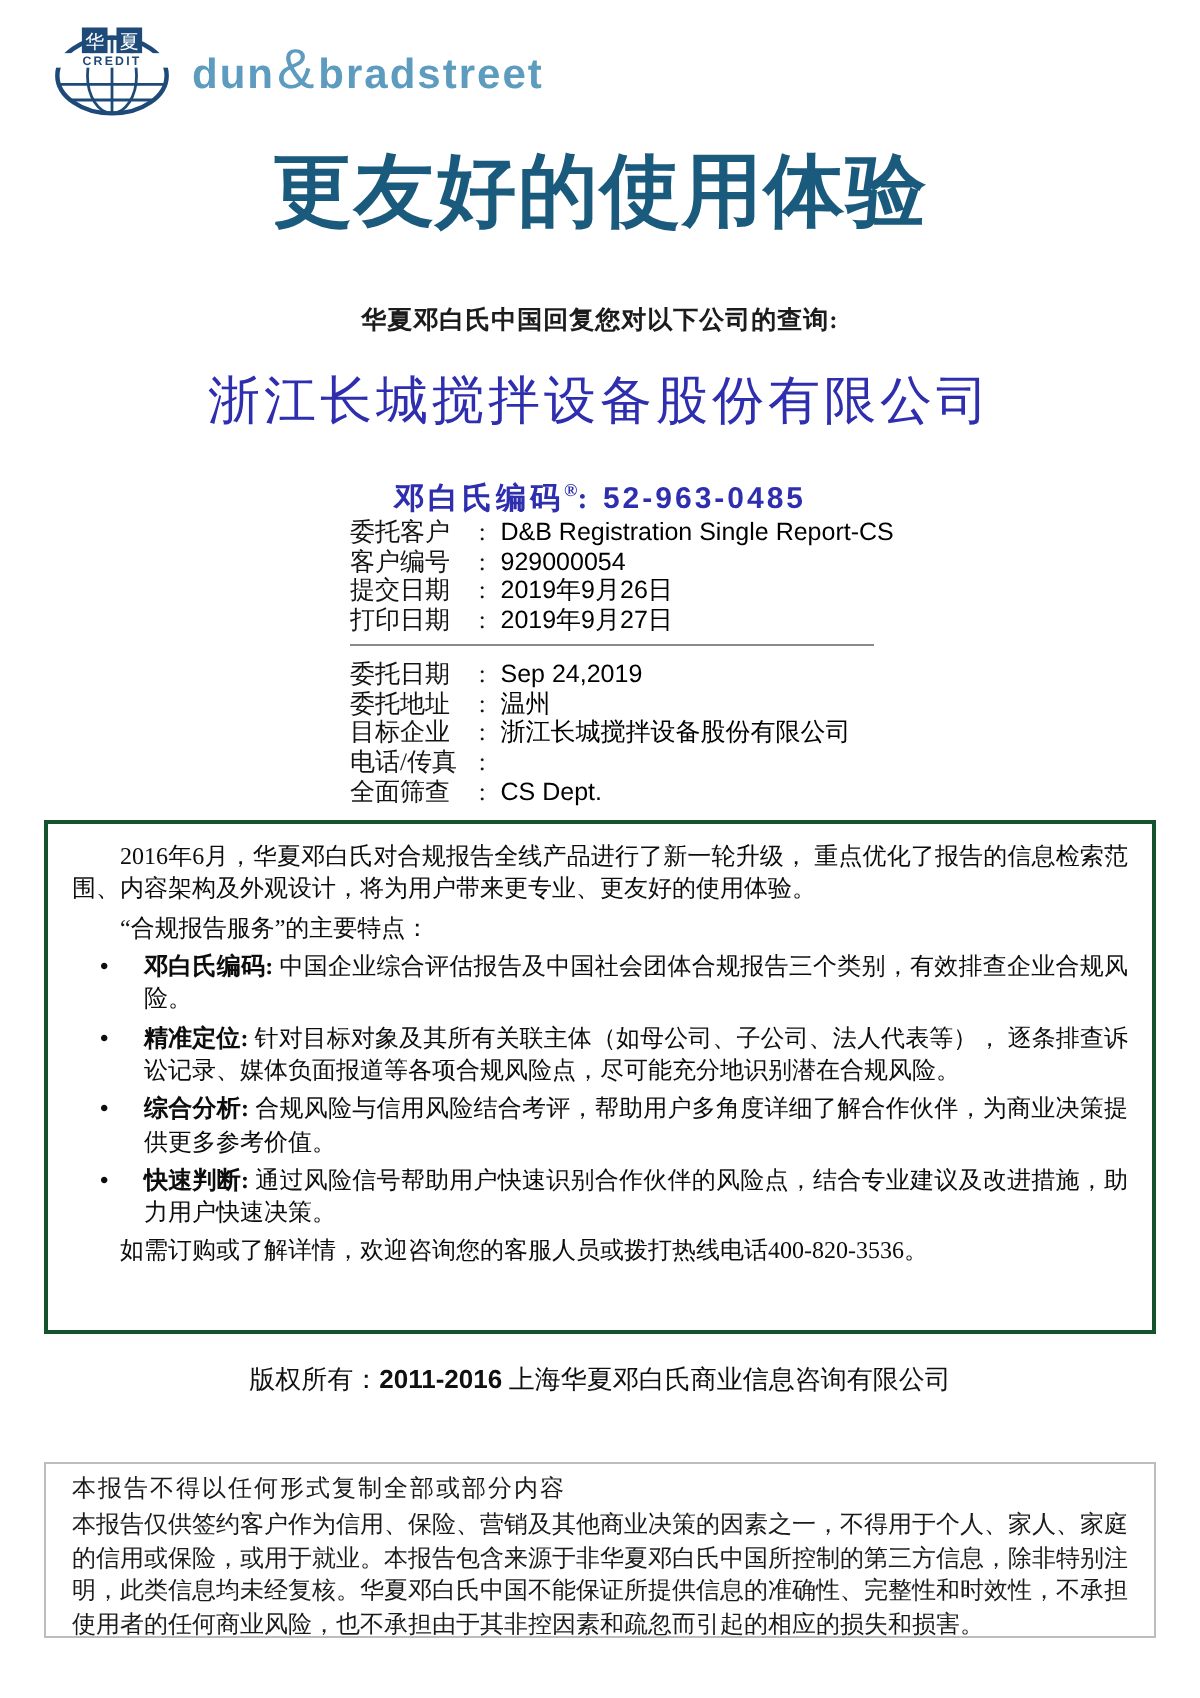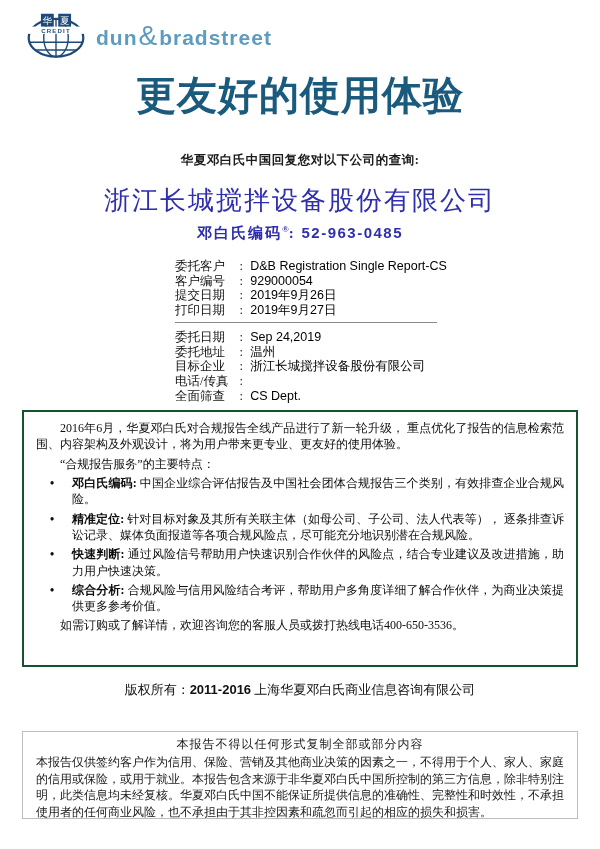--- a/index.html
+++ b/index.html
@@ -17,21 +17,21 @@
   .report-title{position:absolute;top:68px;left:0;width:100%;margin:0;text-align:center;
                 font-family:"Liberation Sans",sans-serif;font-weight:bold;font-size:40px;
                 color:#1a5a7d;letter-spacing:1px;}
 
   .intro{position:absolute;top:152px;left:0;width:100%;margin:0;text-align:center;
          font-size:12.5px;font-weight:bold;color:#1c1c1c;letter-spacing:0.5px;}
 
   .company{position:absolute;top:183px;left:0;width:100%;margin:0;text-align:center;
            font-size:26px;font-weight:400;color:#2e2eae;letter-spacing:2px;}
 
-  .duns{position:absolute;top:224px;left:0;width:100%;margin:0;text-align:center;
+  .duns{position:absolute;top:240px;left:0;width:100%;margin:0;text-align:center;
         color:#2e2eae;font-weight:bold;font-size:15px;letter-spacing:2px;}
   .duns sup{font-size:9px;letter-spacing:0;}
   .duns .duns-number{font-family:"Liberation Sans",sans-serif;font-size:15px;letter-spacing:1.5px;}
 
   
   .fields{position:absolute;left:175px;font-size:12.5px;line-height:14.7px;}
   .fields-1{top:259px;}
   .fields-2{top:330px;}
   .field-row{white-space:nowrap;}
   .f-label{display:inline-block;width:57px;color:#141414;}
@@ -53,21 +53,21 @@
 
   
   .copyright{position:absolute;top:681px;left:0;width:100%;margin:0;text-align:center;
              font-size:13px;color:#101010;}
   .copyright .years{font-family:"Liberation Sans",sans-serif;font-weight:bold;}
 
   
   .disclaimer-box{position:absolute;left:22px;top:731px;width:556px;height:88px;
                   box-sizing:border-box;border:1px solid #bdbdbd;padding:4px 13px;
                   font-size:12px;line-height:1.4;color:#1a1a1a;overflow:hidden;}
-  .d-heading{margin:0;text-align:center;letter-spacing:1px;}
+  .d-heading{margin:0;text-align:left;letter-spacing:1px;}
   .d-body{margin:1px 0 0;text-align:justify;}
 </style>
 </head>
 <body>
 
 <div class="page">
 
   <header class="brand-row">
     <svg class="globe" viewBox="0 0 104 80" xmlns="http://www.w3.org/2000/svg" aria-hidden="true">
       <ellipse cx="52" cy="44" rx="49" ry="34" fill="#ffffff" stroke="#1d4a78" stroke-width="4"></ellipse>
@@ -159,29 +159,29 @@
     <ul class="features">
       <li class="feature">
         <span class="term">邓白氏编码:</span>
         <span>中国企业综合评估报告及中国社会团体合规报告三个类别，有效排查企业合规风险。</span>
       </li>
       <li class="feature">
         <span class="term">精准定位:</span>
         <span>针对目标对象及其所有关联主体（如母公司、子公司、法人代表等）， 逐条排查诉讼记录、媒体负面报道等各项合规风险点，尽可能充分地识别潜在合规风险。</span>
       </li>
       <li class="feature">
+        <span class="term">综合分析:</span>
+        <span>合规风险与信用风险结合考评，帮助用户多角度详细了解合作伙伴，为商业决策提供更多参考价值。</span>
+      </li>
+      <li class="feature">
         <span class="term">快速判断:</span>
         <span>通过风险信号帮助用户快速识别合作伙伴的风险点，结合专业建议及改进措施，助力用户快速决策。</span>
       </li>
-      <li class="feature">
-        <span class="term">综合分析:</span>
-        <span>合规风险与信用风险结合考评，帮助用户多角度详细了解合作伙伴，为商业决策提供更多参考价值。</span>
-      </li>
     </ul>
-    <p class="np-indent">如需订购或了解详情，欢迎咨询您的客服人员或拨打热线电话400-650-3536。</p>
+    <p class="np-indent">如需订购或了解详情，欢迎咨询您的客服人员或拨打热线电话400-820-3536。</p>
   </section>
 
   <p class="copyright">
     <span>版权所有：</span><span class="years">2011-2016</span><span> 上海华夏邓白氏商业信息咨询有限公司</span>
   </p>
 
   <section class="disclaimer-box">
     <p class="d-heading">本报告不得以任何形式复制全部或部分内容</p>
     <p class="d-body">本报告仅供签约客户作为信用、保险、营销及其他商业决策的因素之一，不得用于个人、家人、家庭的信用或保险，或用于就业。本报告包含来源于非华夏邓白氏中国所控制的第三方信息，除非特别注明，此类信息均未经复核。华夏邓白氏中国不能保证所提供信息的准确性、完整性和时效性，不承担使用者的任何商业风险，也不承担由于其非控因素和疏忽而引起的相应的损失和损害。</p>
   </section>

